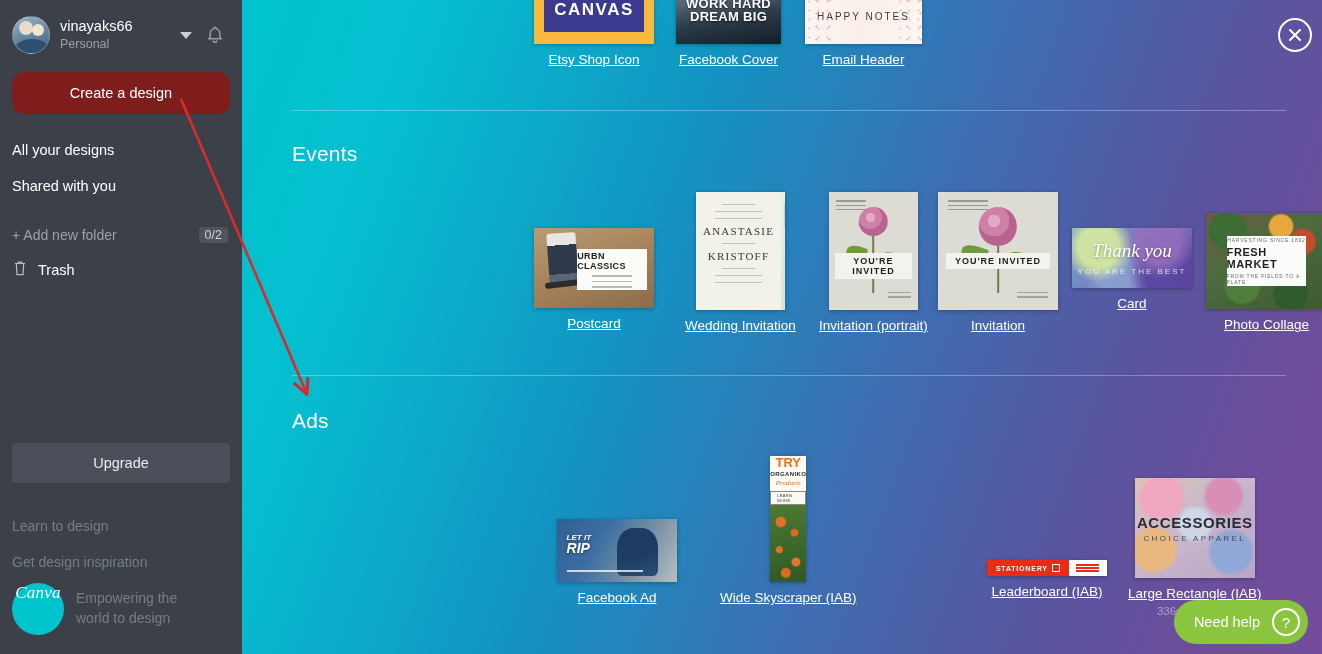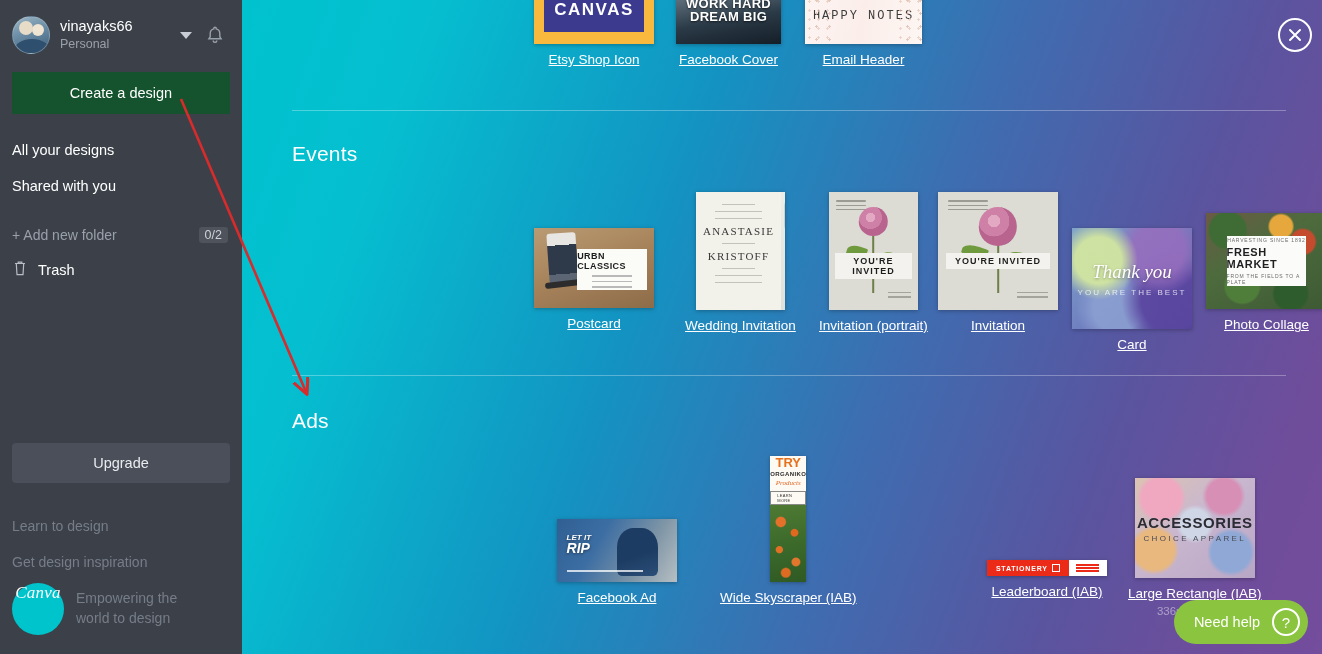--- a/index.html
+++ b/index.html
@@ -51,22 +51,22 @@
     border-top: 7px solid #c9ced6;
     cursor: pointer;
   }
   .bell { width: 18px; height: 20px; position: relative; margin-right: 6px; cursor: pointer; }
   .bell svg { display:block; }
 
   .create-btn {
     display:block;
     margin: 14px 12px 0 12px;
     height: 42px;
-    background: #14532d;
-    border: none; border-radius: 0;
+    background: #7f1d1d;
+    border: none; border-radius: 12px;
     color: #fff; font-size: 14.5px;
     font-family: "Liberation Sans", sans-serif;
     width: 218px; cursor: pointer;
   }
   .nav-list { margin-top: 18px; }
   .nav-item {
     display: block; padding: 0 12px;
     height: 36px; line-height: 36px;
     font-size: 14.5px; color:#ffffff; cursor: pointer;
   }
@@ -192,22 +192,22 @@
     text-align:center; letter-spacing:.3px; font-family:"Liberation Sans",sans-serif;
     text-shadow: 0 1px 2px rgba(0,0,0,.6);
   }
 
   
   .tn-email {
     background: linear-gradient(100deg,#fdf4f2 0%, #fbeeea 50%, #fdf6f3 100%);
     display:flex; align-items:center; justify-content:center;
   }
   .tn-email .txt {
-    color:#3b3b3b; font-size: 12px; letter-spacing: 2px;
-    font-family:Liberation Mono, monospace;
+    color:#3b3b3b; font-size: 10px; letter-spacing: 2px;
+    font-family:Liberation Sans, sans-serif;
   }
   .tn-email::before, .tn-email::after {
     content:""; position:absolute; top:0; bottom:0; width:22%;
     background-image:
       radial-gradient(circle, #e6c8b8 1px, transparent 1.2px),
       radial-gradient(circle, #d9b7a6 1px, transparent 1.2px);
     background-size: 9px 9px, 13px 13px;
     background-position: 0 0, 5px 6px; opacity:.7;
   }
   .tn-email::before { left:0; }
@@ -657,21 +657,21 @@
           <div class="ft">
               <i></i>
               <i></i>
             </div>
         </div>
       </div>
       <div class="tile-label">Invitation</div>
     </div>
 
     <div class="tile" style="left:830px; top:228px;">
-      <div class="thumb" style="width:120px;height:101px;text-align:right;">
+      <div class="thumb" style="width:120px;height:60px;text-align:right;">
         <div class="tn tn-card">
           <div class="ty">Thank you</div>
           <div class="sub">YOU ARE THE BEST</div>
         </div>
       </div>
       <div class="tile-label">Card</div>
     </div>
 
     <div class="tile" style="left:964px; top:213px;">
       <div class="thumb" style="width:121px;height:96px;">

